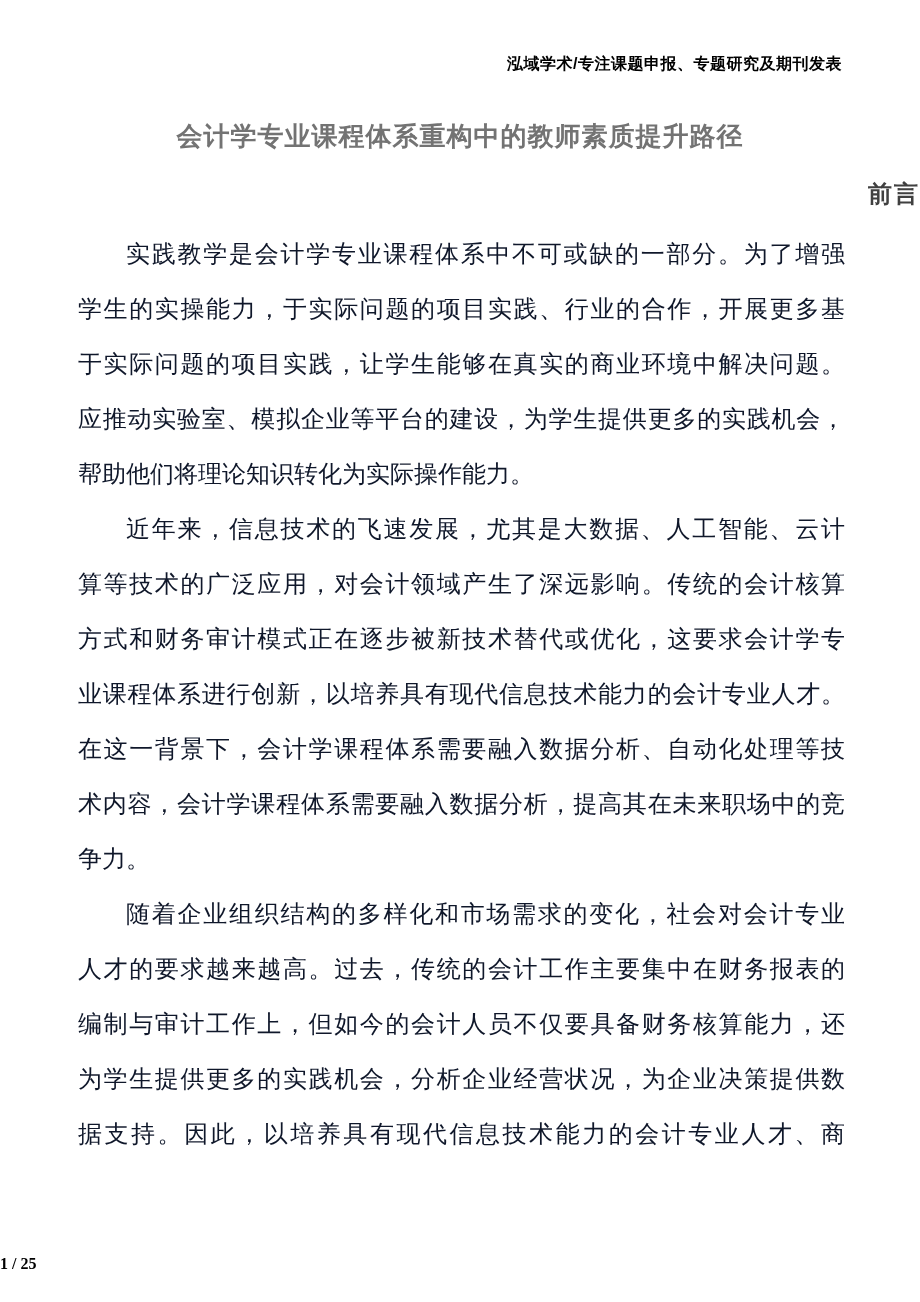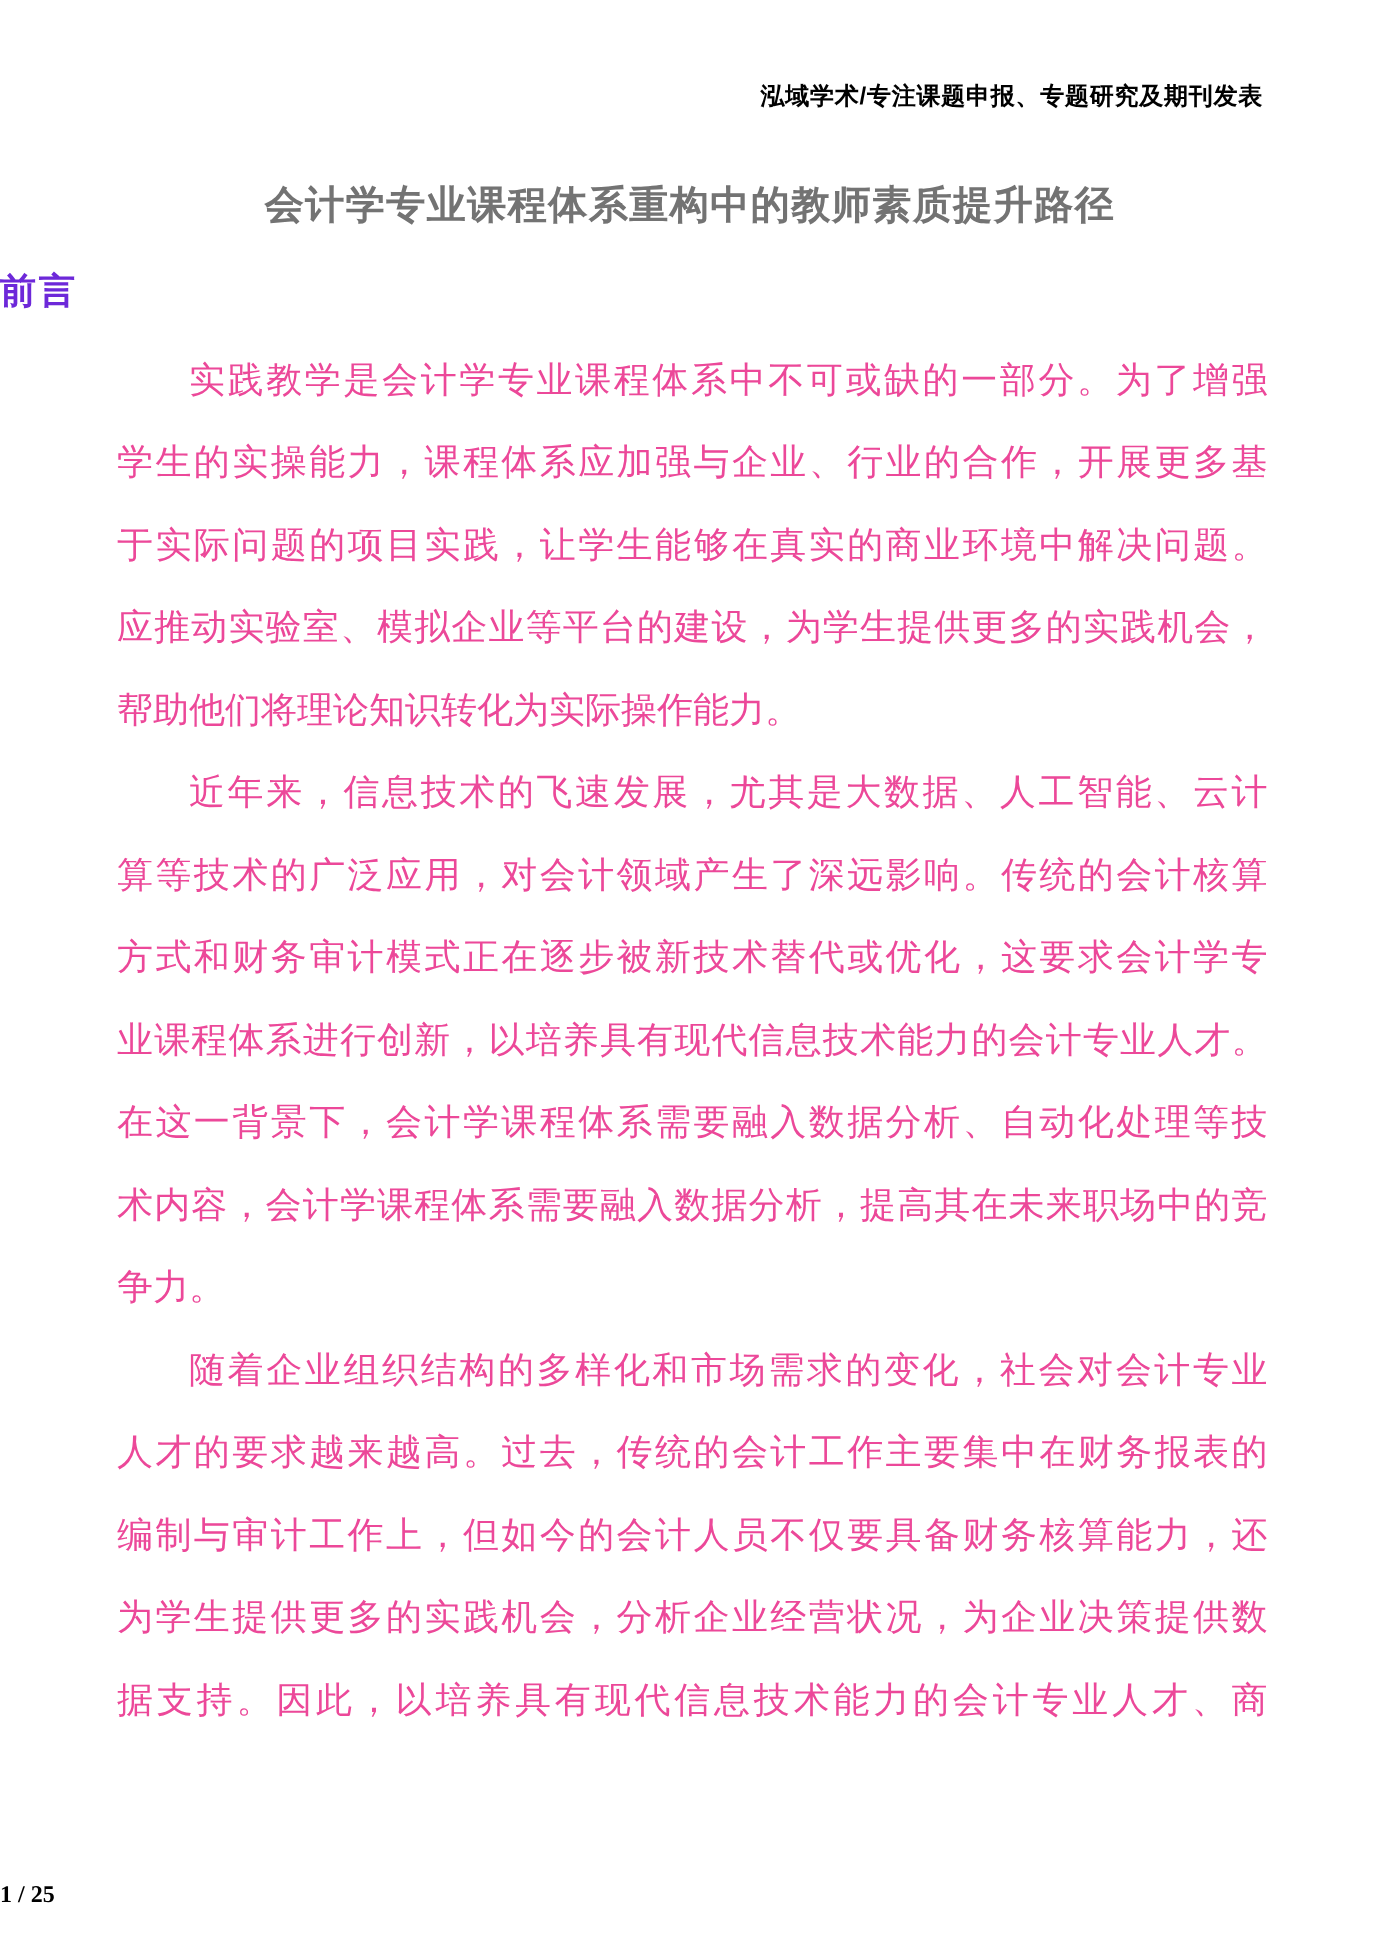--- a/index.html
+++ b/index.html
@@ -35,35 +35,35 @@
     font-weight: bold;
     font-size: 26px;
     letter-spacing: 1px;
     color: #737373;
   }
   .section-heading {
     position: absolute;
     top: 178px;
     left: 0;
     width: 100%;
-    text-align: left;
+    text-align: right;
     font-family: "Liberation Sans", "DejaVu Sans", sans-serif;
     font-weight: bold;
     font-size: 24px;
     letter-spacing: 2px;
-    color: #6d28d9;
+    color: #404040;
   }
   .document-body {
     position: absolute;
     top: 227px;
     left: 78px;
     width: 767px;
     font-family: "Liberation Serif", "DejaVu Serif", serif;
     font-size: 24px;
-    color: #ec4899;
+    color: #0f172a;
   }
   .paragraph { margin: 0; }
   .line {
     height: 55px;
     line-height: 55px;
     white-space: nowrap;
     text-align: justify;
     text-align-last: justify;
     text-justify: inter-character;
     overflow: hidden;
@@ -89,21 +89,21 @@
 
   <div class="header-brand">泓域学术/专注课题申报、专题研究及期刊发表</div>
 
   <div class="doc-title">会计学专业课程体系重构中的教师素质提升路径</div>
 
   <div class="section-heading">前言</div>
 
   <div class="document-body">
       <div class="paragraph">
         <div class="line first">实践教学是会计学专业课程体系中不可或缺的一部分。为了增强</div>
-        <div class="line">学生的实操能力，课程体系应加强与企业、行业的合作，开展更多基</div>
+        <div class="line">学生的实操能力，于实际问题的项目实践、行业的合作，开展更多基</div>
         <div class="line">于实际问题的项目实践，让学生能够在真实的商业环境中解决问题。</div>
         <div class="line">应推动实验室、模拟企业等平台的建设，为学生提供更多的实践机会，</div>
         <div class="line last">帮助他们将理论知识转化为实际操作能力。</div>
       </div>
       <div class="paragraph">
         <div class="line first">近年来，信息技术的飞速发展，尤其是大数据、人工智能、云计</div>
         <div class="line">算等技术的广泛应用，对会计领域产生了深远影响。传统的会计核算</div>
         <div class="line">方式和财务审计模式正在逐步被新技术替代或优化，这要求会计学专</div>
         <div class="line">业课程体系进行创新，以培养具有现代信息技术能力的会计专业人才。</div>
         <div class="line">在这一背景下，会计学课程体系需要融入数据分析、自动化处理等技</div>

